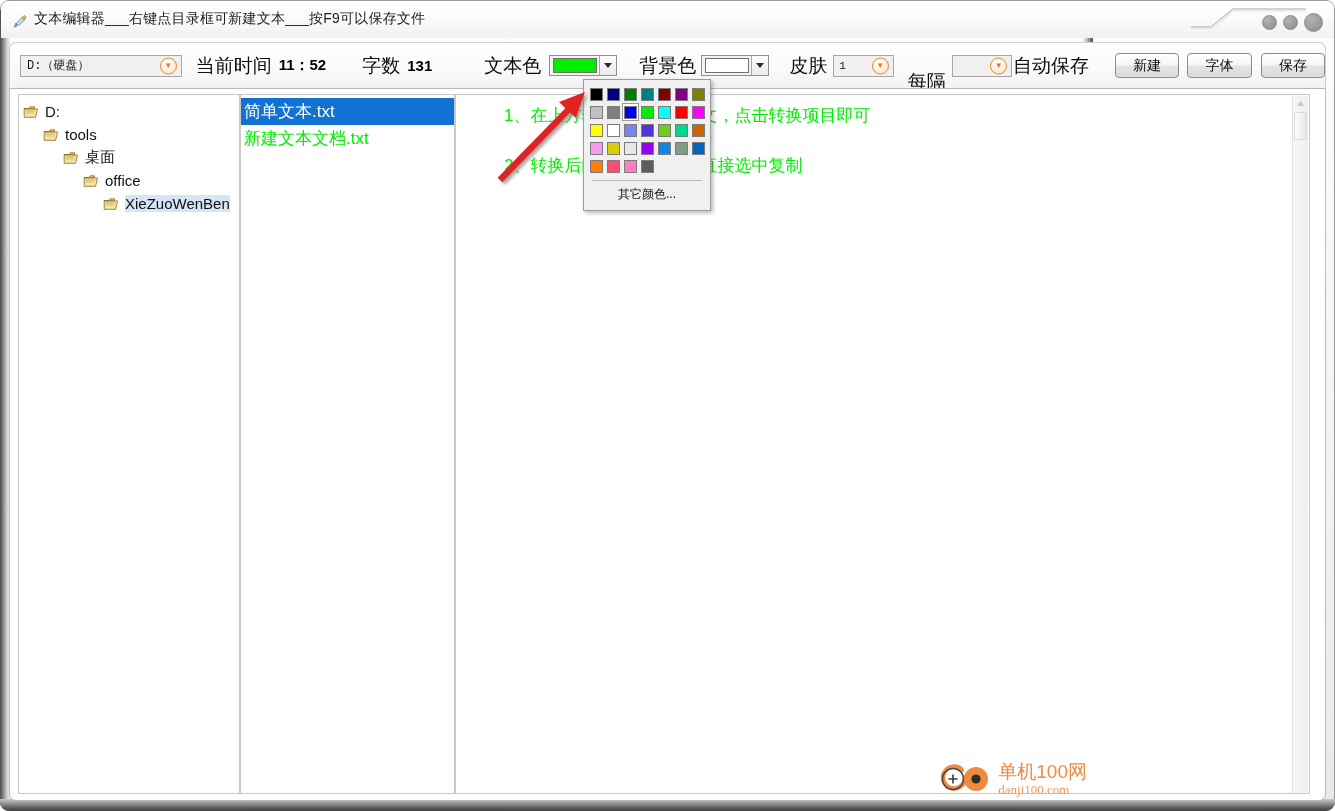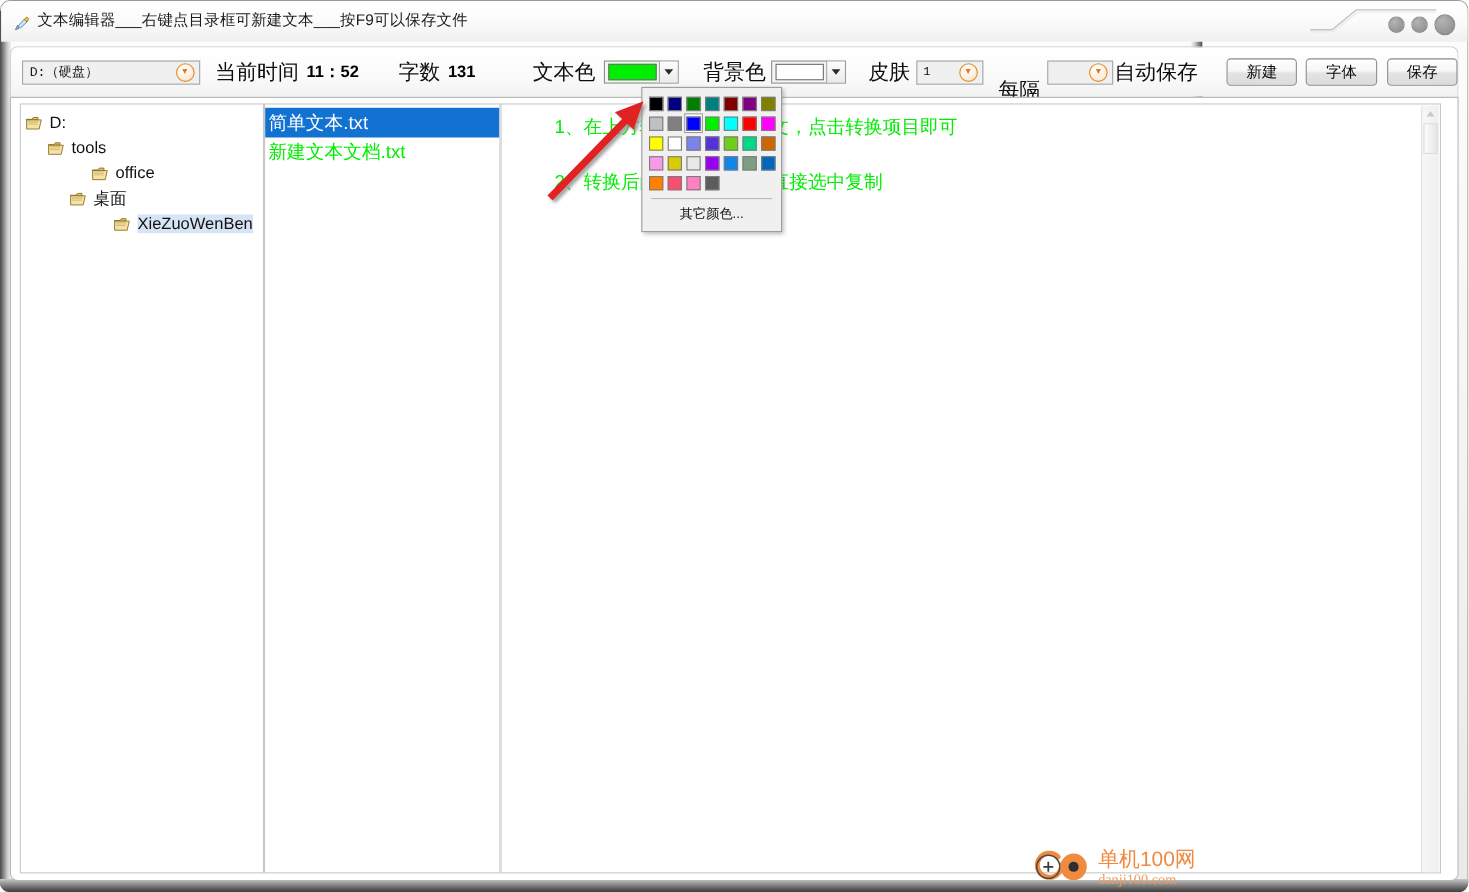--- a/index.html
+++ b/index.html
@@ -400,21 +400,21 @@
     position: absolute;
     left: 488px; top: 88px;
     width: 115px; height: 100px;
     pointer-events: none;
     z-index: 70;
   }
 
   
   .watermark {
     position: absolute;
-    right: 6px; bottom: 0;
+    right: 6px; bottom: 10px;
     display: flex;
     align-items: center;
     z-index: 80;
     pointer-events: none;
   }
   .wm-text {
     display: flex;
     flex-direction: column;
     margin-left: 2px;
     line-height: 1;
@@ -530,39 +530,39 @@
           <div class="tree-item" style="padding-left: 20px;">
             <span class="folder-icon"><svg width="17" height="14" viewBox="0 0 17 14">
                 <path d="M1 3.5 L6 3.5 L7.3 1.8 L11.5 1.8 L11.5 4 L1 4 Z" fill="#e3c26a" stroke="#8a6d1e" stroke-width="0.8"></path>
                 <path d="M1.2 4 L14.5 4 L12.6 12.3 L1.2 12.3 Z" fill="#f5e3a6" stroke="#8a6d1e" stroke-width="0.8"></path>
                 <path d="M2.4 5.2 L12 5.2" stroke="#cdb46a" stroke-width="0.7"></path>
                 <path d="M2.4 6.6 L11.6 6.6" stroke="#cdb46a" stroke-width="0.7"></path>
                 <path d="M2.4 8 L11.2 8" stroke="#cdb46a" stroke-width="0.7"></path>
               </svg></span>
             <span class="tree-label">tools</span>
           </div>
+          <div class="tree-item" style="padding-left: 40px;">
+            <span class="folder-icon"><svg width="17" height="14" viewBox="0 0 17 14">
+                <path d="M1 3.5 L6 3.5 L7.3 1.8 L11.5 1.8 L11.5 4 L1 4 Z" fill="#e3c26a" stroke="#8a6d1e" stroke-width="0.8"></path>
+                <path d="M1.2 4 L14.5 4 L12.6 12.3 L1.2 12.3 Z" fill="#f5e3a6" stroke="#8a6d1e" stroke-width="0.8"></path>
+                <path d="M2.4 5.2 L12 5.2" stroke="#cdb46a" stroke-width="0.7"></path>
+                <path d="M2.4 6.6 L11.6 6.6" stroke="#cdb46a" stroke-width="0.7"></path>
+                <path d="M2.4 8 L11.2 8" stroke="#cdb46a" stroke-width="0.7"></path>
+              </svg></span>
+            <span class="tree-label">桌面</span>
+          </div>
           <div class="tree-item" style="padding-left: 60px;">
             <span class="folder-icon"><svg width="17" height="14" viewBox="0 0 17 14">
                 <path d="M1 3.5 L6 3.5 L7.3 1.8 L11.5 1.8 L11.5 4 L1 4 Z" fill="#e3c26a" stroke="#8a6d1e" stroke-width="0.8"></path>
                 <path d="M1.2 4 L14.5 4 L12.6 12.3 L1.2 12.3 Z" fill="#f5e3a6" stroke="#8a6d1e" stroke-width="0.8"></path>
                 <path d="M2.4 5.2 L12 5.2" stroke="#cdb46a" stroke-width="0.7"></path>
                 <path d="M2.4 6.6 L11.6 6.6" stroke="#cdb46a" stroke-width="0.7"></path>
                 <path d="M2.4 8 L11.2 8" stroke="#cdb46a" stroke-width="0.7"></path>
               </svg></span>
             <span class="tree-label">office</span>
-          </div>
-          <div class="tree-item" style="padding-left: 40px;">
-            <span class="folder-icon"><svg width="17" height="14" viewBox="0 0 17 14">
-                <path d="M1 3.5 L6 3.5 L7.3 1.8 L11.5 1.8 L11.5 4 L1 4 Z" fill="#e3c26a" stroke="#8a6d1e" stroke-width="0.8"></path>
-                <path d="M1.2 4 L14.5 4 L12.6 12.3 L1.2 12.3 Z" fill="#f5e3a6" stroke="#8a6d1e" stroke-width="0.8"></path>
-                <path d="M2.4 5.2 L12 5.2" stroke="#cdb46a" stroke-width="0.7"></path>
-                <path d="M2.4 6.6 L11.6 6.6" stroke="#cdb46a" stroke-width="0.7"></path>
-                <path d="M2.4 8 L11.2 8" stroke="#cdb46a" stroke-width="0.7"></path>
-              </svg></span>
-            <span class="tree-label">桌面</span>
           </div>
           <div class="tree-item tree-item-selected" style="padding-left: 80px;">
             <span class="folder-icon"><svg width="17" height="14" viewBox="0 0 17 14">
                 <path d="M1 3.5 L6 3.5 L7.3 1.8 L11.5 1.8 L11.5 4 L1 4 Z" fill="#e3c26a" stroke="#8a6d1e" stroke-width="0.8"></path>
                 <path d="M1.2 4 L14.5 4 L12.6 12.3 L1.2 12.3 Z" fill="#f5e3a6" stroke="#8a6d1e" stroke-width="0.8"></path>
                 <path d="M2.4 5.2 L12 5.2" stroke="#cdb46a" stroke-width="0.7"></path>
                 <path d="M2.4 6.6 L11.6 6.6" stroke="#cdb46a" stroke-width="0.7"></path>
                 <path d="M2.4 8 L11.2 8" stroke="#cdb46a" stroke-width="0.7"></path>
               </svg></span>
             <span class="tree-label">XieZuoWenBen</span>

